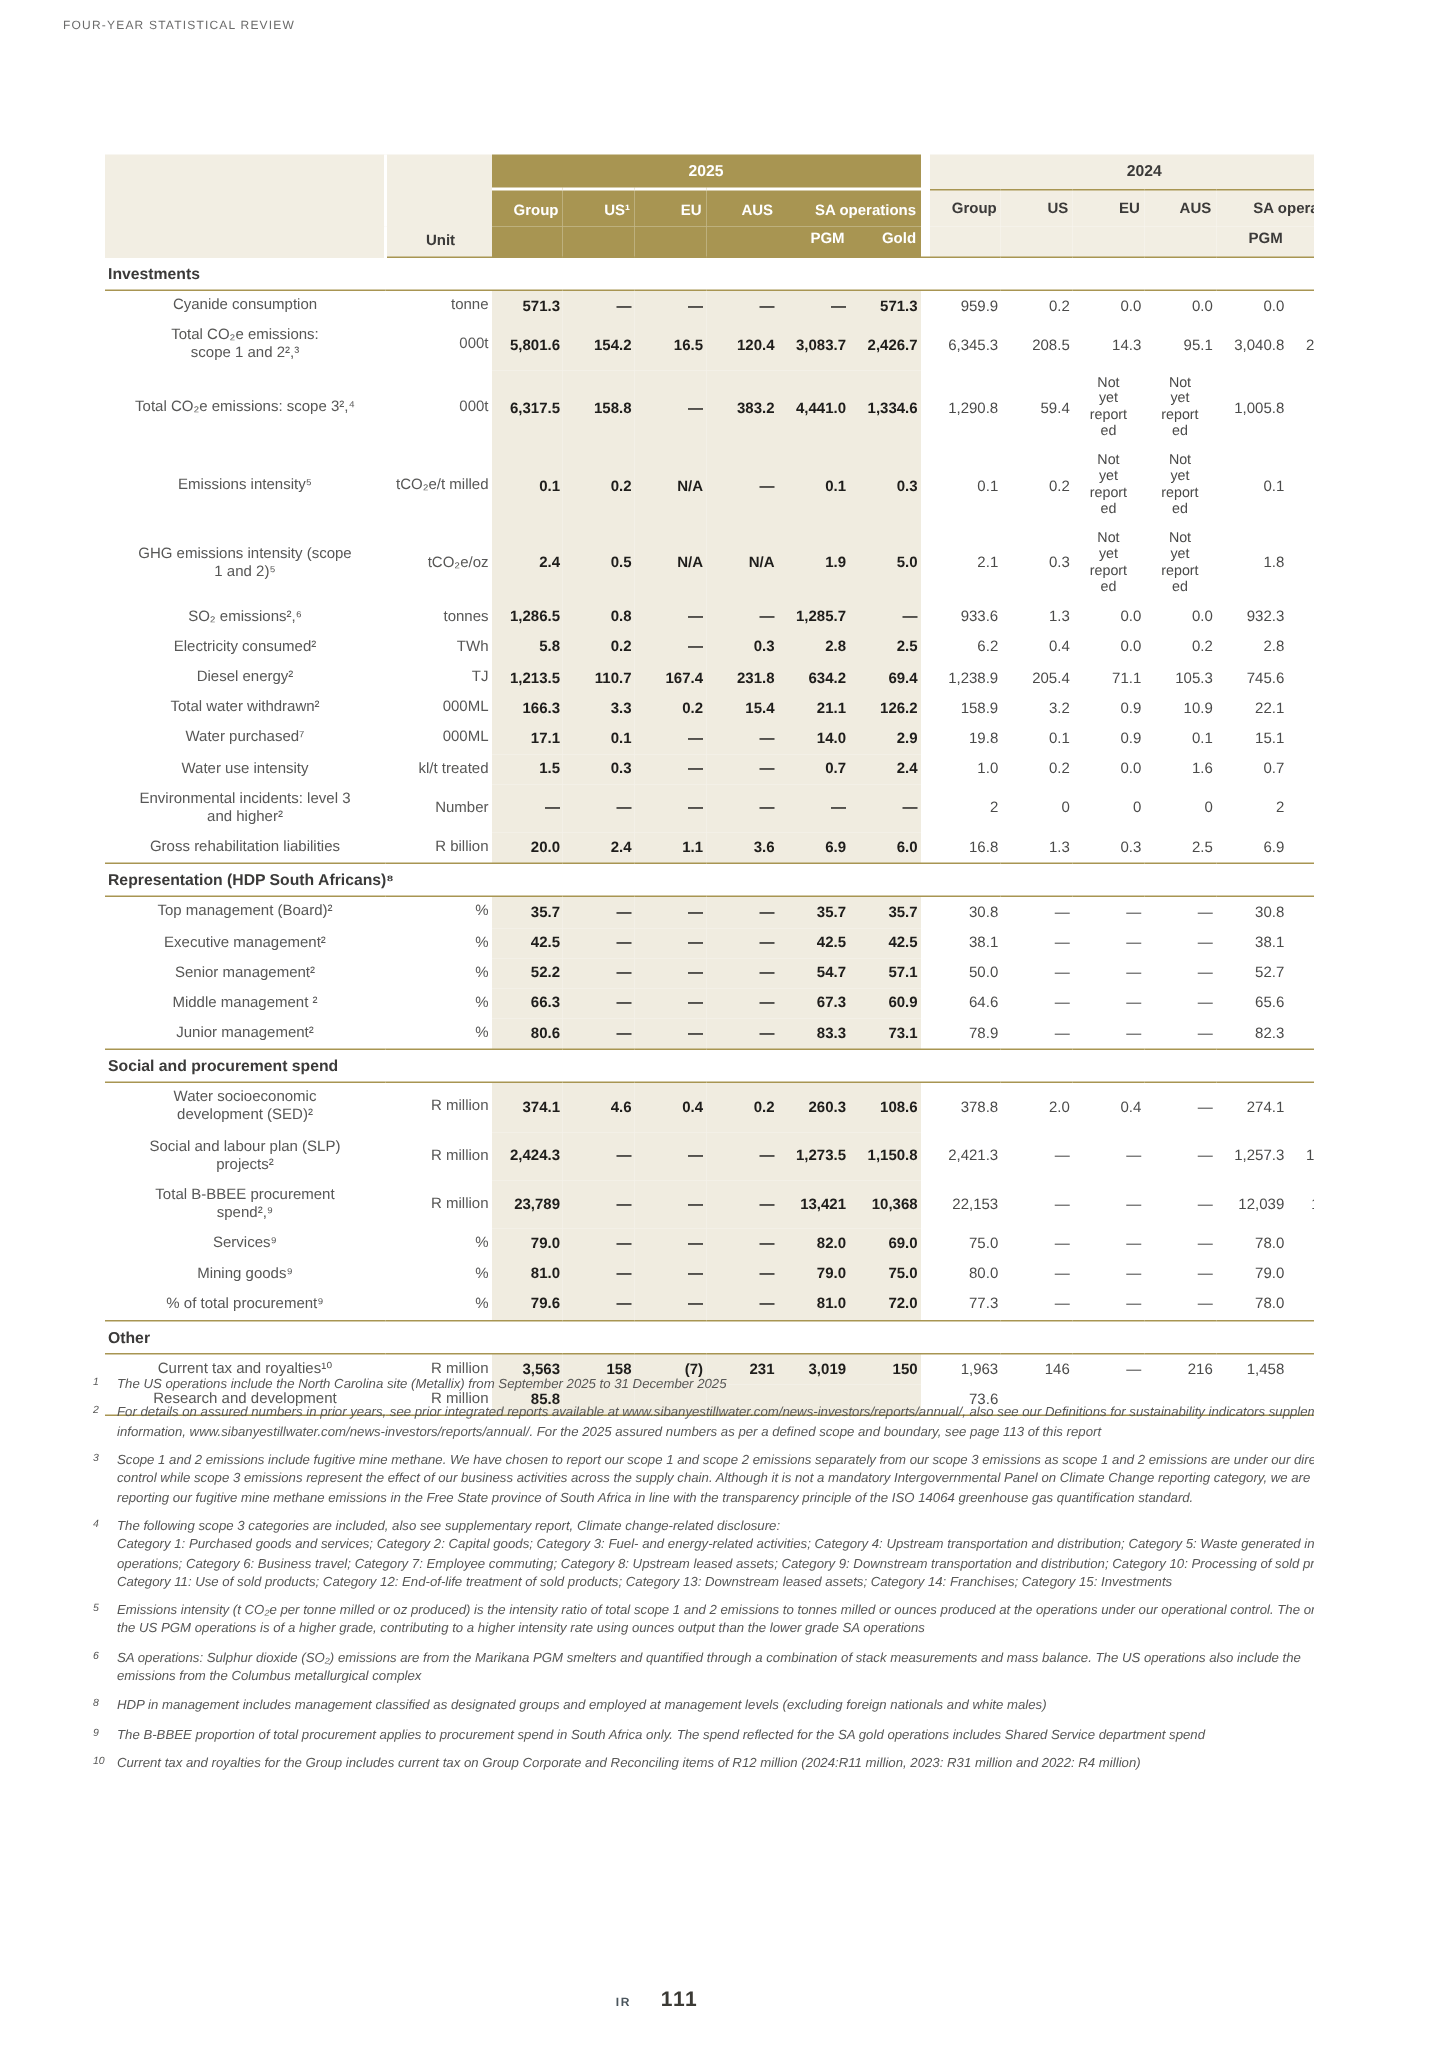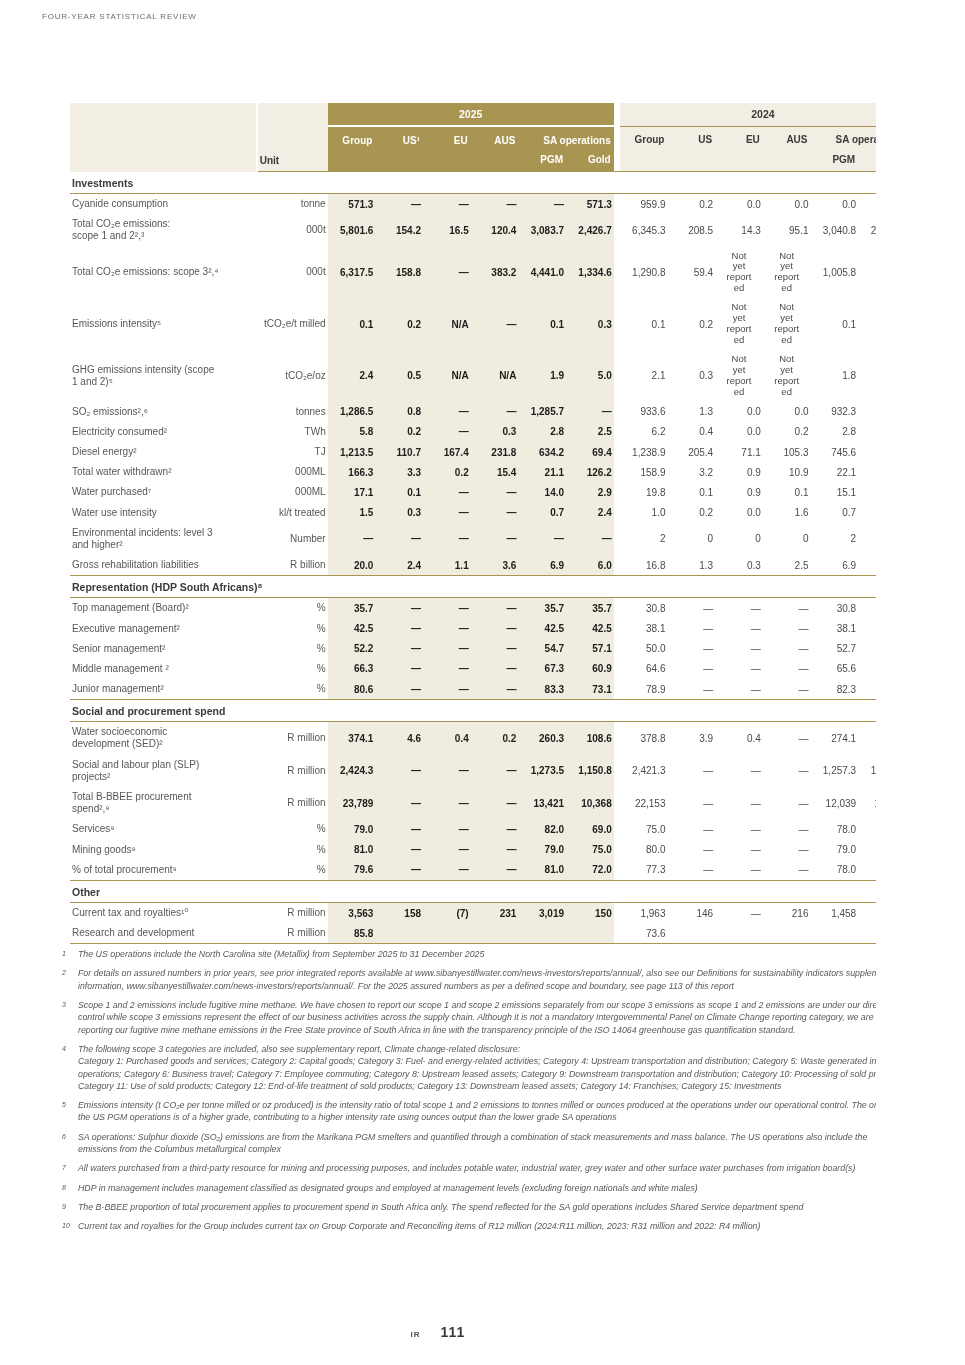--- a/index.html
+++ b/index.html
@@ -29,45 +29,45 @@
   thead .y25{background:#A89552;color:#ffffff;font-weight:bold;margin-top:36px;}
   thead .y24{background:#F2EEE3;color:#3b3a39;font-weight:bold;}
   thead td{font-size:10px;}
   .year-cell{height:22px;text-align:center;font-size:10.5px;}
   .year-cell.y25{border-bottom:2px solid #ffffff;}
   .year-cell.y24{border-bottom:1px solid #A89552;}
   .colhead{height:20px;text-align:right;padding:3px 3px 1px 0;}
   .subhead{height:16px;text-align:right;padding:0 3px 4px 0;}
   .sa-head{text-align:right;}
   .corner{background:#F2EEE3;border-right:2px solid #ffffff;}
-  .unit-head{background:#F2EEE3;vertical-align:bottom;font-weight:bold;color:#3b3a39;padding:0 0 5px 2px;}
+  .unit-head{background:#F2EEE3;vertical-align:bottom;font-weight:bold;color:#3b3a39;padding:0 0 5px 2px;text-align:center;}
   thead tr.last th, thead tr.last td, thead .bline{border-bottom:1.5px solid #A89552;}
   td.gap{background:#ffffff;}
   
   tr.section-row td{
     background:#ffffff;font-weight:bold;color:#3b3a39;font-size:10.5px;
     border-top:1.5px solid #A89552;border-bottom:1px solid #A89552;
     padding:5px 0 4px 2px;
   }
   tr.section-row.first td{border-top:none;}
   
   tr.data-row td{padding:4px 2px;}
-  td.row-label{color:#575756;text-align:left;padding-left:2px;white-space:pre-line;line-height:1.22;}
+  td.row-label{color:#575756;text-align:center;padding-left:2px;white-space:pre-line;line-height:1.22;}
   td.row-unit{color:#575756;text-align:right;line-height:1.22;}
   td.v25{background:#F0ECE0;color:#1e1d1b;font-weight:bold;text-align:right;padding-right:3px;}
   td.v24{color:#4a4a49;text-align:right;padding-right:3px;}
   td.nyr{text-align:center;padding-right:1px;}
   span.nyr-inner{
     display:inline-block;width:29px;overflow-wrap:break-word;word-wrap:break-word;
     text-align:center;font-size:9.5px;line-height:1.15;color:#4a4a49;font-weight:normal;
   }
   tbody tr.data-row:last-child td{border-bottom:1.5px solid #A89552;}
   
   .footnotes{
-    position:absolute;top:948px;left:62px;width:844px;
+    position:absolute;top:916px;left:62px;width:844px;
     font-size:8.8px;font-style:italic;color:#575756;line-height:1.4;
   }
   .footnote{position:relative;display:flex;margin-bottom:7px;}
   .fn-num{
     width:16px;flex:0 0 16px;font-size:7px;vertical-align:top;
     padding-top:1px;color:#575756;
   }
   .fn-text{flex:1;white-space:pre-line;}
   .fn-icons{position:absolute;right:-26px;top:6px;display:flex;flex-direction:column;gap:4px;}
   .fn-icons svg{display:block;}
@@ -465,21 +465,21 @@
 development (SED)²</td>
             <td class="row-unit">R million</td>
             <td class="v25">374.1</td>
             <td class="v25">4.6</td>
             <td class="v25">0.4</td>
             <td class="v25">0.2</td>
             <td class="v25">260.3</td>
             <td class="v25">108.6</td>
             <td class="gap"></td>
             <td class="v24">378.8</td>
-            <td class="v24">3.9</td>
+            <td class="v24">2.0</td>
             <td class="v24">0.4</td>
             <td class="v24">—</td>
             <td class="v24">274.1</td>
             <td class="v24">100.4</td>
           </tr>
           <tr class="data-row">
             <td class="row-label">Social and labour plan (SLP)
 projects²</td>
             <td class="row-unit">R million</td>
             <td class="v25">2,424.3</td>
@@ -643,24 +643,20 @@
       </div>
       <div class="footnote">
         <span class="fn-num">5</span>
         <span class="fn-text">Emissions intensity (t CO₂e per tonne milled or oz produced) is the intensity ratio of total scope 1 and 2 emissions to tonnes milled or ounces produced at the operations under our operational control. The ore at the US PGM operations is of a higher grade, contributing to a higher intensity rate using ounces output than the lower grade SA operations</span>
       </div>
       <div class="footnote">
         <span class="fn-num">6</span>
         <span class="fn-text">SA operations: Sulphur dioxide (SO₂) emissions are from the Marikana PGM smelters and quantified through a combination of stack measurements and mass balance. The US operations also include the emissions from the Columbus metallurgical complex</span>
       </div>
       <div class="footnote">
-        <span class="fn-num">7</span>
-        <span class="fn-text">All waters purchased from a third-party resource for mining and processing purposes, and includes potable water, industrial water, grey water and other surface water purchases from irrigation board(s)</span>
-      </div>
-      <div class="footnote">
         <span class="fn-num">8</span>
         <span class="fn-text">HDP in management includes management classified as designated groups and employed at management levels (excluding foreign nationals and white males)</span>
       </div>
       <div class="footnote">
         <span class="fn-num">9</span>
         <span class="fn-text">The B-BBEE proportion of total procurement applies to procurement spend in South Africa only. The spend reflected for the SA gold operations includes Shared Service department spend</span>
       </div>
       <div class="footnote">
         <span class="fn-num">10</span>
         <span class="fn-text">Current tax and royalties for the Group includes current tax on Group Corporate and Reconciling items of R12 million (2024:R11 million, 2023: R31 million and 2022: R4 million)</span>

